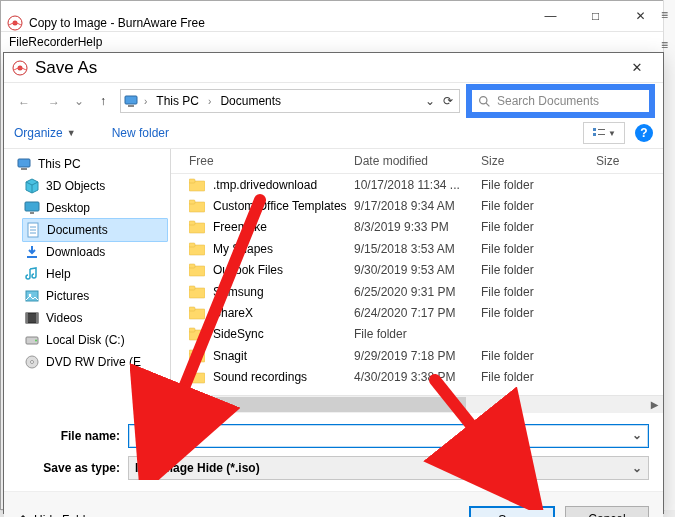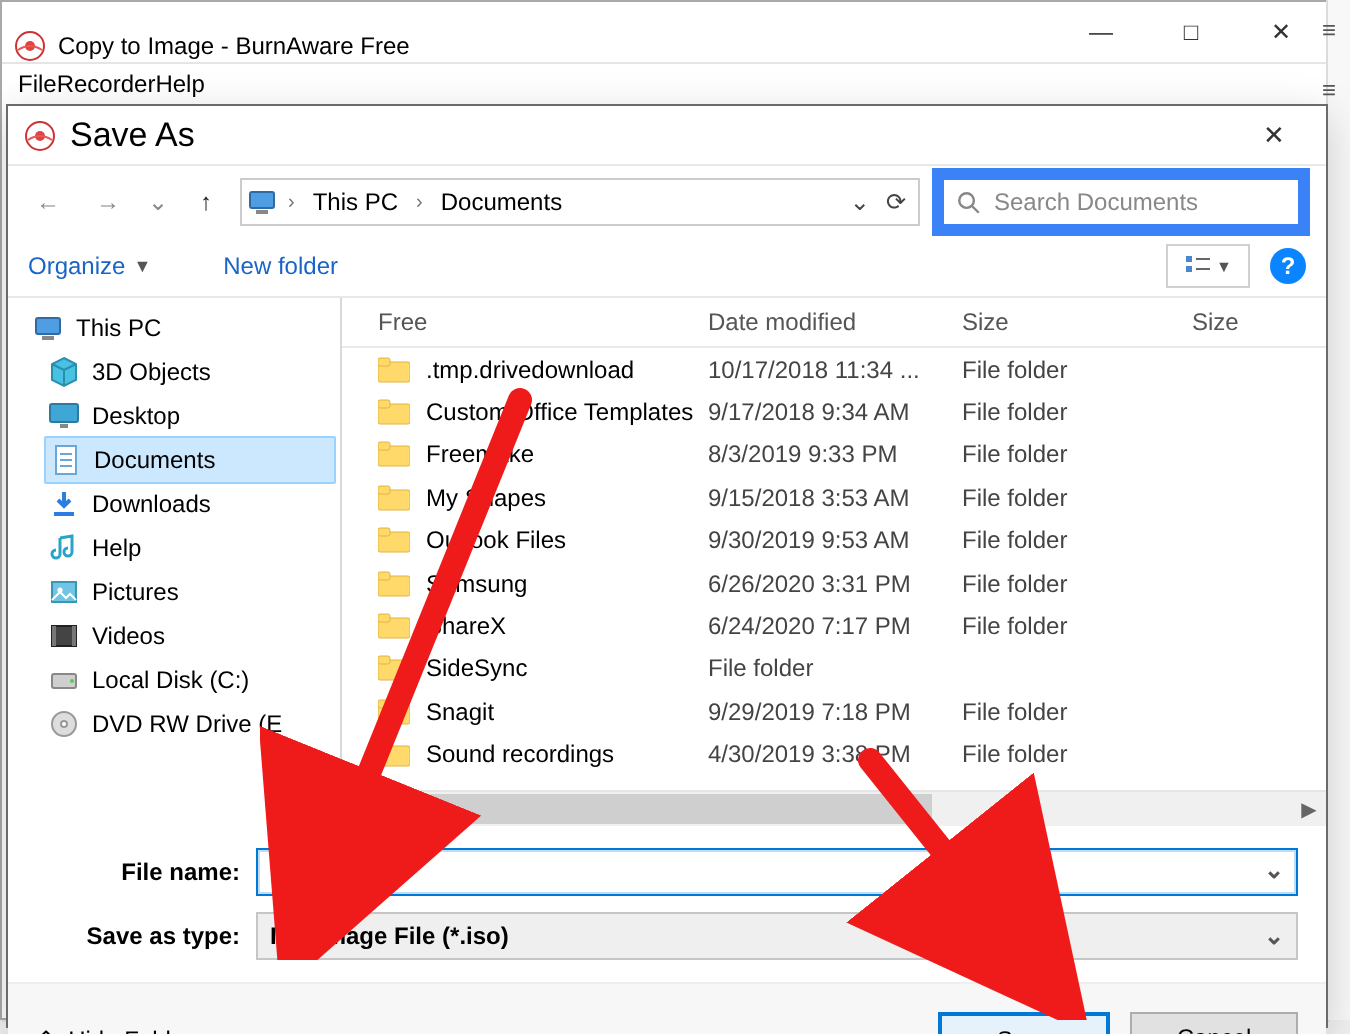--- a/index.html
+++ b/index.html
@@ -357,21 +357,21 @@
             <div class="cell-type">File folder</div>
           </div>
           <div class="row">
             <div class="cell-name">
               <svg class="folder-ic" viewBox="0 0 16 14">
                 <rect x="0" y="3" width="16" height="10" rx="1"></rect>
                 <rect x="0" y="1" width="6" height="4" rx="1"></rect>
               </svg>
               <span>Samsung</span>
             </div>
-            <div class="cell-date">6/26/2020 3:31 PM</div>
+            <div class="cell-date">6/25/2020 9:31 PM</div>
             <div class="cell-type">File folder</div>
           </div>
           <div class="row">
             <div class="cell-name">
               <svg class="folder-ic" viewBox="0 0 16 14">
                 <rect x="0" y="3" width="16" height="10" rx="1"></rect>
                 <rect x="0" y="1" width="6" height="4" rx="1"></rect>
               </svg>
               <span>ShareX</span>
             </div>
@@ -421,21 +421,21 @@
   <div class="inputs">
     <div class="input-row">
       <label>File name:</label>
       <div class="file-name">
         <span class="combo-chevron">⌄</span>
       </div>
     </div>
     <div class="input-row">
       <label>Save as type:</label>
       <div class="file-type">
-        <span>ISO Image File (*.iso)</span>
+        <span>ISO Image Hide (*.iso)</span>
         <span class="combo-chevron">⌄</span>
       </div>
     </div>
   </div>
 
   <div class="btn-bar">
     <div class="hide-folders">
       <span>⌃</span>
       <span>Hide Folders</span>
     </div>

